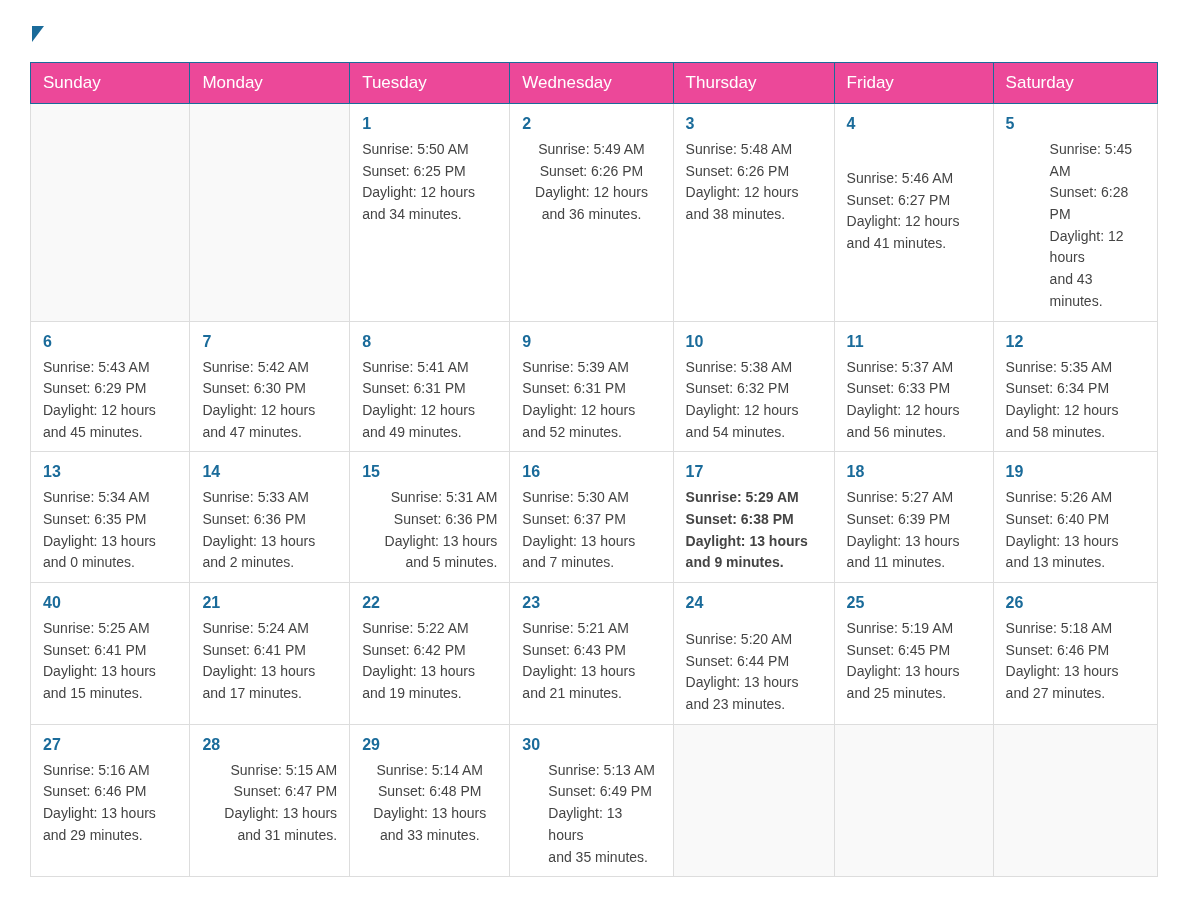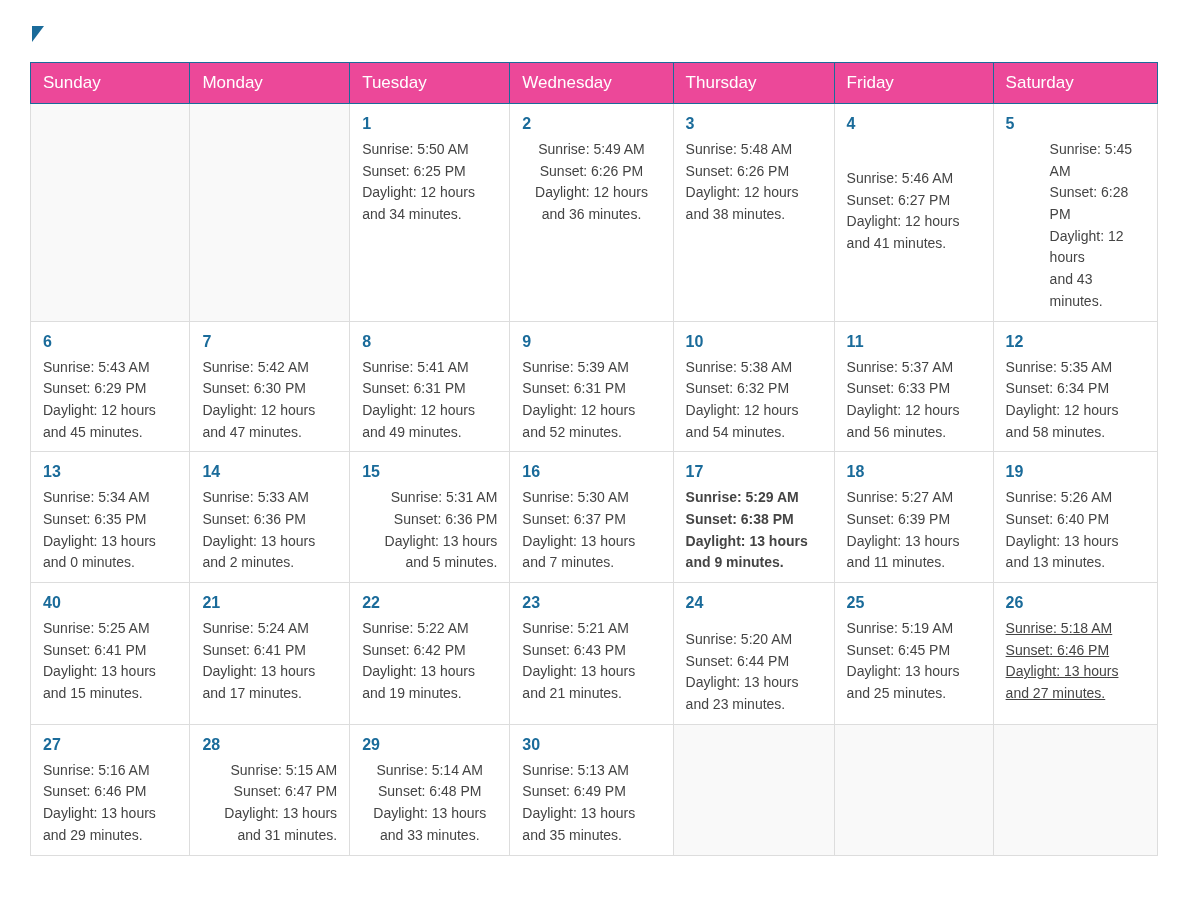--- a/index.html
+++ b/index.html
@@ -323,21 +323,21 @@
         </td>
         <td class="row-divider">
           <span class="day-number">25</span>
           <div class="day-info" style="white-space: pre-line;">Sunrise: 5:19 AM
 Sunset: 6:45 PM
 Daylight: 13 hours
 and 25 minutes.</div>
         </td>
         <td class="row-divider">
           <span class="day-number">26</span>
-          <div class="day-info" style="white-space: pre-line; text-decoration: underline;">Sunrise: 5:18 AM
+          <div class="day-info" style="white-space: pre-line;">Sunrise: 5:18 AM
 Sunset: 6:46 PM
 Daylight: 13 hours
 and 27 minutes.</div>
         </td>
       </tr>
       <tr>
         <td class="row-divider">
           <span class="day-number">27</span>
           <div class="day-info" style="white-space: pre-line;">Sunrise: 5:16 AM
 Sunset: 6:46 PM
@@ -353,21 +353,21 @@
         </td>
         <td class="row-divider">
           <span class="day-number">29</span>
           <div class="day-info" style="white-space: pre-line; text-align: center;">Sunrise: 5:14 AM
 Sunset: 6:48 PM
 Daylight: 13 hours
 and 33 minutes.</div>
         </td>
         <td class="row-divider">
           <span class="day-number">30</span>
-          <div class="day-info" style="white-space: pre-line;">Sunrise: 5:13 AM
+          <div class="day-info" style="white-space: pre-line; margin-left: 26px;">Sunrise: 5:13 AM
 Sunset: 6:49 PM
 Daylight: 13 hours
 and 35 minutes.</div>
         </td>
         <td class="row-divider empty-cell"></td>
         <td class="row-divider empty-cell"></td>
         <td class="row-divider empty-cell"></td>
       </tr>
     </tbody>
 </table>

